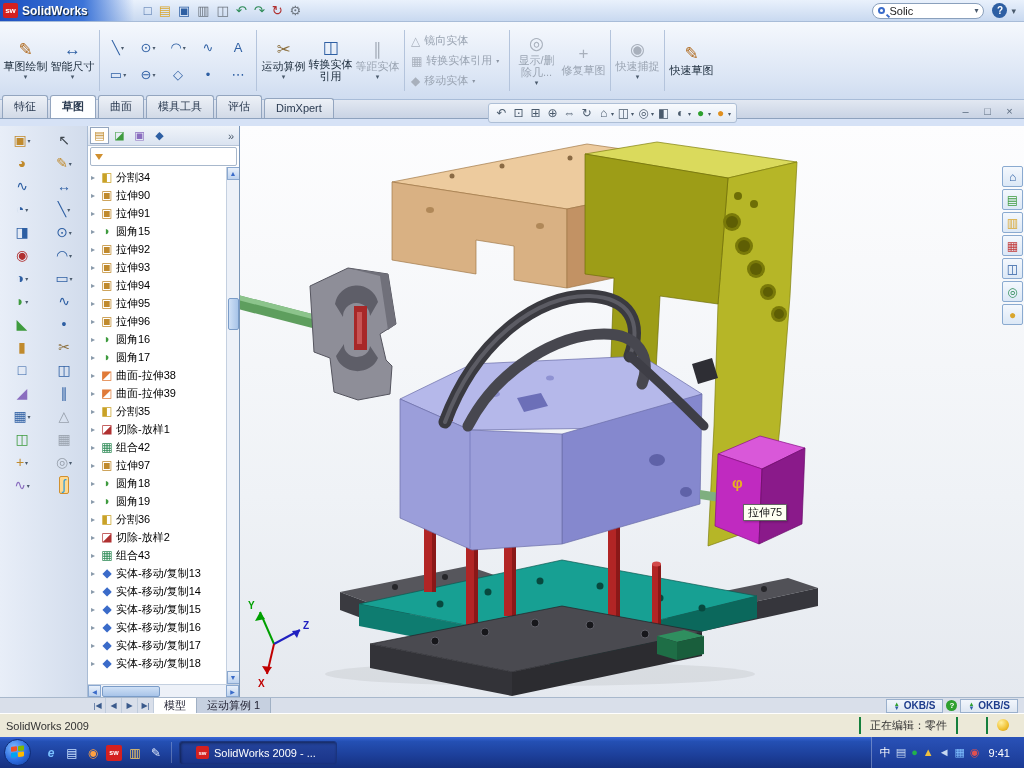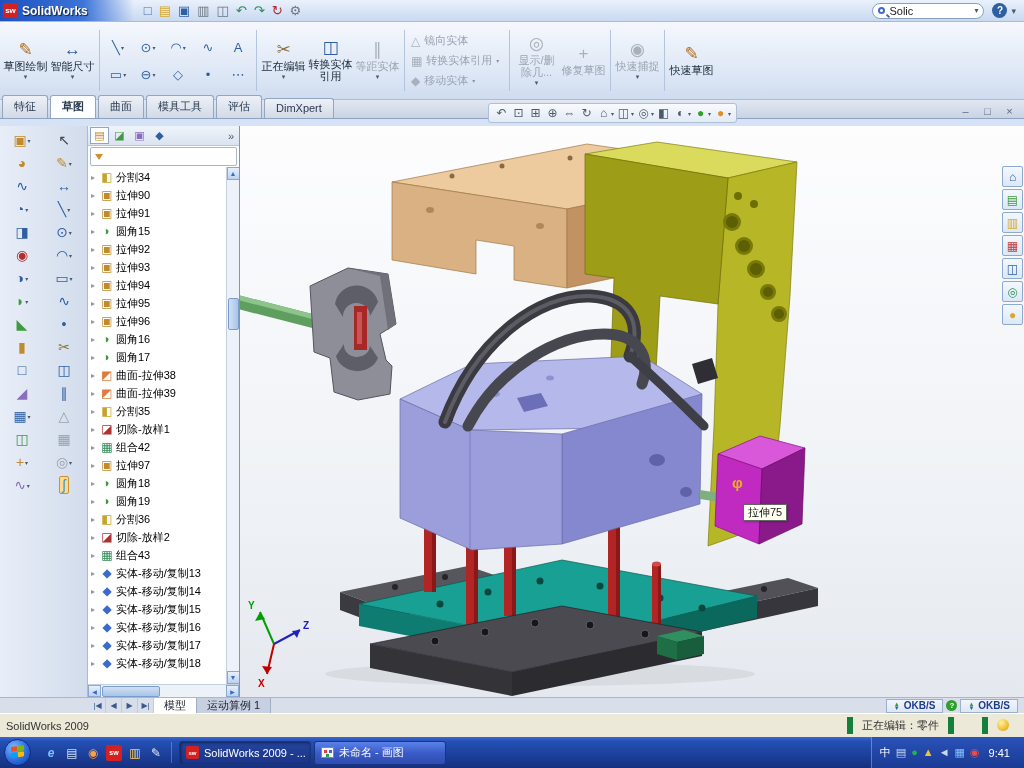--- a/index.html
+++ b/index.html
@@ -114,38 +114,38 @@
 .net-arrows{display:flex;flex-direction:column;line-height:4px}
 .net-arrows .up{color:#2EA02E;font-size:6px}
 .net-arrows .down{color:#2E5FA3;font-size:6px}
 .net-label{font-size:10px;font-weight:bold;color:#1E3C8C}
 .q-icon{width:11px;height:11px;border-radius:50%;background:#2EA02E;color:#fff;font-size:8px;font-weight:bold;display:flex;align-items:center;justify-content:center}
 
 
 .statusbar{position:absolute;top:713px;left:0;right:0;height:24px;background:#ECE9D8;border-top:1px solid #FFF;display:flex;align-items:center;padding:0 6px;color:#333}
 .sb-left{font-size:11px}
 .sb-right{margin-left:auto;display:flex;align-items:center;height:100%}
-.sb-cell{border-left:6px solid #15803d;height:72%;display:flex;align-items:center;padding:0 9px}
+.sb-cell{border-left:2px solid #15803d;height:72%;display:flex;align-items:center;padding:0 9px}
 .sb-cell.narrow{padding:0 14px}
 .sb-orb{width:12px;height:12px;border-radius:50%;background:radial-gradient(circle at 35% 30%,#FFF0A0,#F0C030 60%,#C89010)}
 
 
 .taskbar{position:absolute;top:737px;left:0;right:0;height:31px;background:linear-gradient(180deg,#3A66D8 0%,#2450B4 14%,#1C3E98 62%,#16307E);display:flex;align-items:center}
 .start-orb{width:27px;height:27px;margin:0 5px 0 4px;flex:none;border-radius:50%;background:radial-gradient(circle at 35% 30%,#7AB8FF,#2C6CE0 55%,#123C9C);border:1px solid #0E2C78;display:flex;align-items:center;justify-content:center;cursor:pointer}
 .flag{width:14px;height:13px;display:grid;grid-template-columns:6px 6px;grid-template-rows:5px 5px;gap:1px;transform:skewY(-6deg)}
 .flag i{border-radius:1px}
 .flag i:nth-child(1){background:#F25022}
 .flag i:nth-child(2){background:#7FBA00}
 .flag i:nth-child(3){background:#00A4EF}
 .flag i:nth-child(4){background:#FFB900}
 .quick{display:flex;gap:5px;align-items:center;padding:0 7px;border-right:1px solid rgba(255,255,255,.25);height:70%}
 .ql-icon{width:16px;height:16px;display:flex;align-items:center;justify-content:center;font-size:12px;cursor:pointer;font-style:italic;font-weight:bold}
 .ql-icon.sw{background:#D42020;border-radius:2px;font-size:7px;font-style:normal;color:#fff}
 .tb-buttons{display:flex;gap:3px;padding:0 7px;flex:1;overflow:hidden}
-.task-btn{width:132px;height:24px;flex:none;border-radius:3px;display:flex;align-items:center;gap:5px;padding:0 6px;color:#fff;font-size:11px;cursor:pointer;background:linear-gradient(180deg,#5B82E8,#3A5CC8 50%,#2E4CB0);border:1px solid #1A347E;overflow:hidden;white-space:nowrap}
+.task-btn{width:158px;height:24px;flex:none;border-radius:3px;display:flex;align-items:center;gap:5px;padding:0 16px;color:#fff;font-size:11px;cursor:pointer;background:linear-gradient(180deg,#5B82E8,#3A5CC8 50%,#2E4CB0);border:1px solid #1A347E;overflow:hidden;white-space:nowrap}
 .task-btn.active{background:linear-gradient(180deg,#24449C,#1A3488);box-shadow:inset 1px 1px 3px rgba(0,0,0,.45)}
 .tb-icon{flex:none}
 .tb-icon.sw{width:13px;height:13px;background:#D42020;color:#fff;font-size:6px;font-weight:bold;border-radius:2px;display:flex;align-items:center;justify-content:center}
 .tb-icon.sw::before{content:"sw"}
 .tb-icon.paint{width:13px;height:11px;background:#F8F8F8;border:1px solid #888;position:relative}
 .tb-icon.paint::after{content:"";position:absolute;left:2px;top:2px;width:3px;height:3px;background:#E04040;box-shadow:5px 0 0 #4060E0,2px 4px 0 #30A050}
 .tray{display:flex;align-items:center;gap:5px;background:linear-gradient(180deg,#2A52B8,#1A3A94);border-left:1px solid rgba(255,255,255,.3);padding:0 8px;height:100%}
 .tray-icon{font-size:11px;line-height:1;cursor:pointer}
 .clock{color:#fff;font-size:11px;padding:0 6px 0 4px}
 </style>
@@ -246,21 +246,21 @@
         <span class="eg-cell">
           <span>⋯</span>
 
         </span>
       </div>
     <div class="rb-sep"></div>
     <div class="rb-group">
 
         <div class="big-btn">
           <span class="bb-icon" style="color: rgb(138, 109, 59);">✂</span>
-          <span class="bb-label">正在编辑</span>
+          <span class="bb-label">运动算例</span>
           <span class="bb-arrow show">▾</span>
         </div>
 
         <div class="big-btn">
           <span class="bb-icon" style="color: rgb(46, 95, 163);">◫</span>
           <span class="bb-label">转换实体引用</span>
 
         </div>
 
         <div class="big-btn disabled">
@@ -1042,24 +1042,20 @@
 
         <span class="ql-icon" style="color: rgb(232, 240, 255);">✎</span>
       </div>
     <div class="tb-buttons">
 
         <div class="task-btn active">
           <span class="tb-icon sw"></span>
           <span>SolidWorks 2009 - ...</span>
         </div>
 
-        <div class="task-btn">
-          <span class="tb-icon paint"></span>
-          <span>未命名 - 画图</span>
-        </div>
       </div>
     <div class="tray">
       <span style="display:flex;gap:5px">
 
       <span class="tray-icon" style="color: rgb(255, 255, 255);">中</span>
           <span class="tray-icon" style="color: rgb(200, 216, 240);">▤</span>
           <span class="tray-icon" style="color: rgb(34, 177, 76);">●</span>
           <span class="tray-icon" style="color: rgb(240, 192, 64);">▲</span>
           <span class="tray-icon" style="color: rgb(200, 216, 240);">◄</span>
           <span class="tray-icon" style="color: rgb(128, 192, 255);">▦</span>

